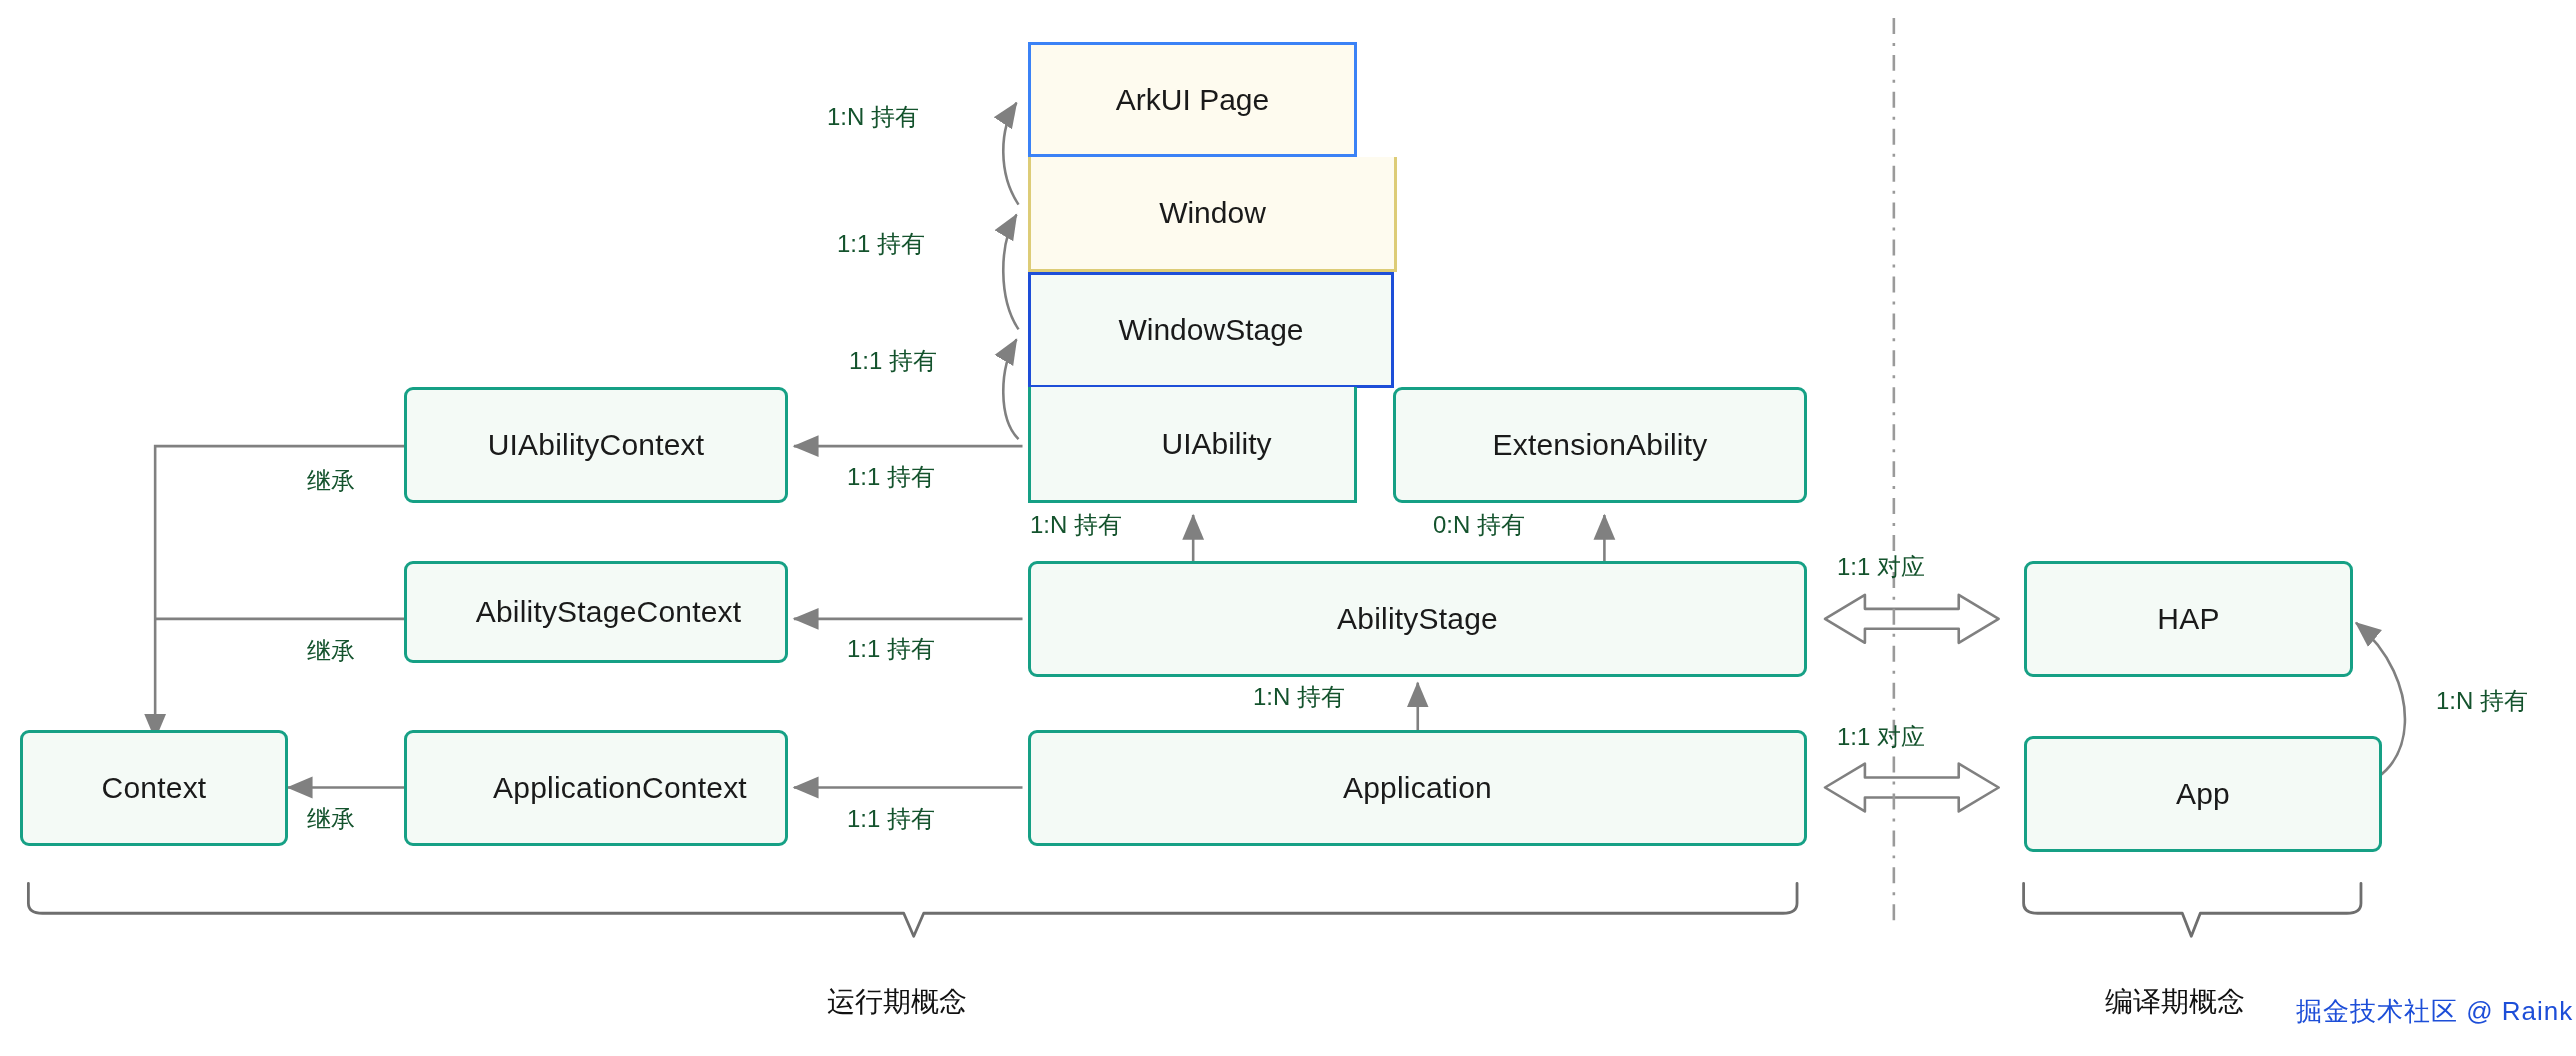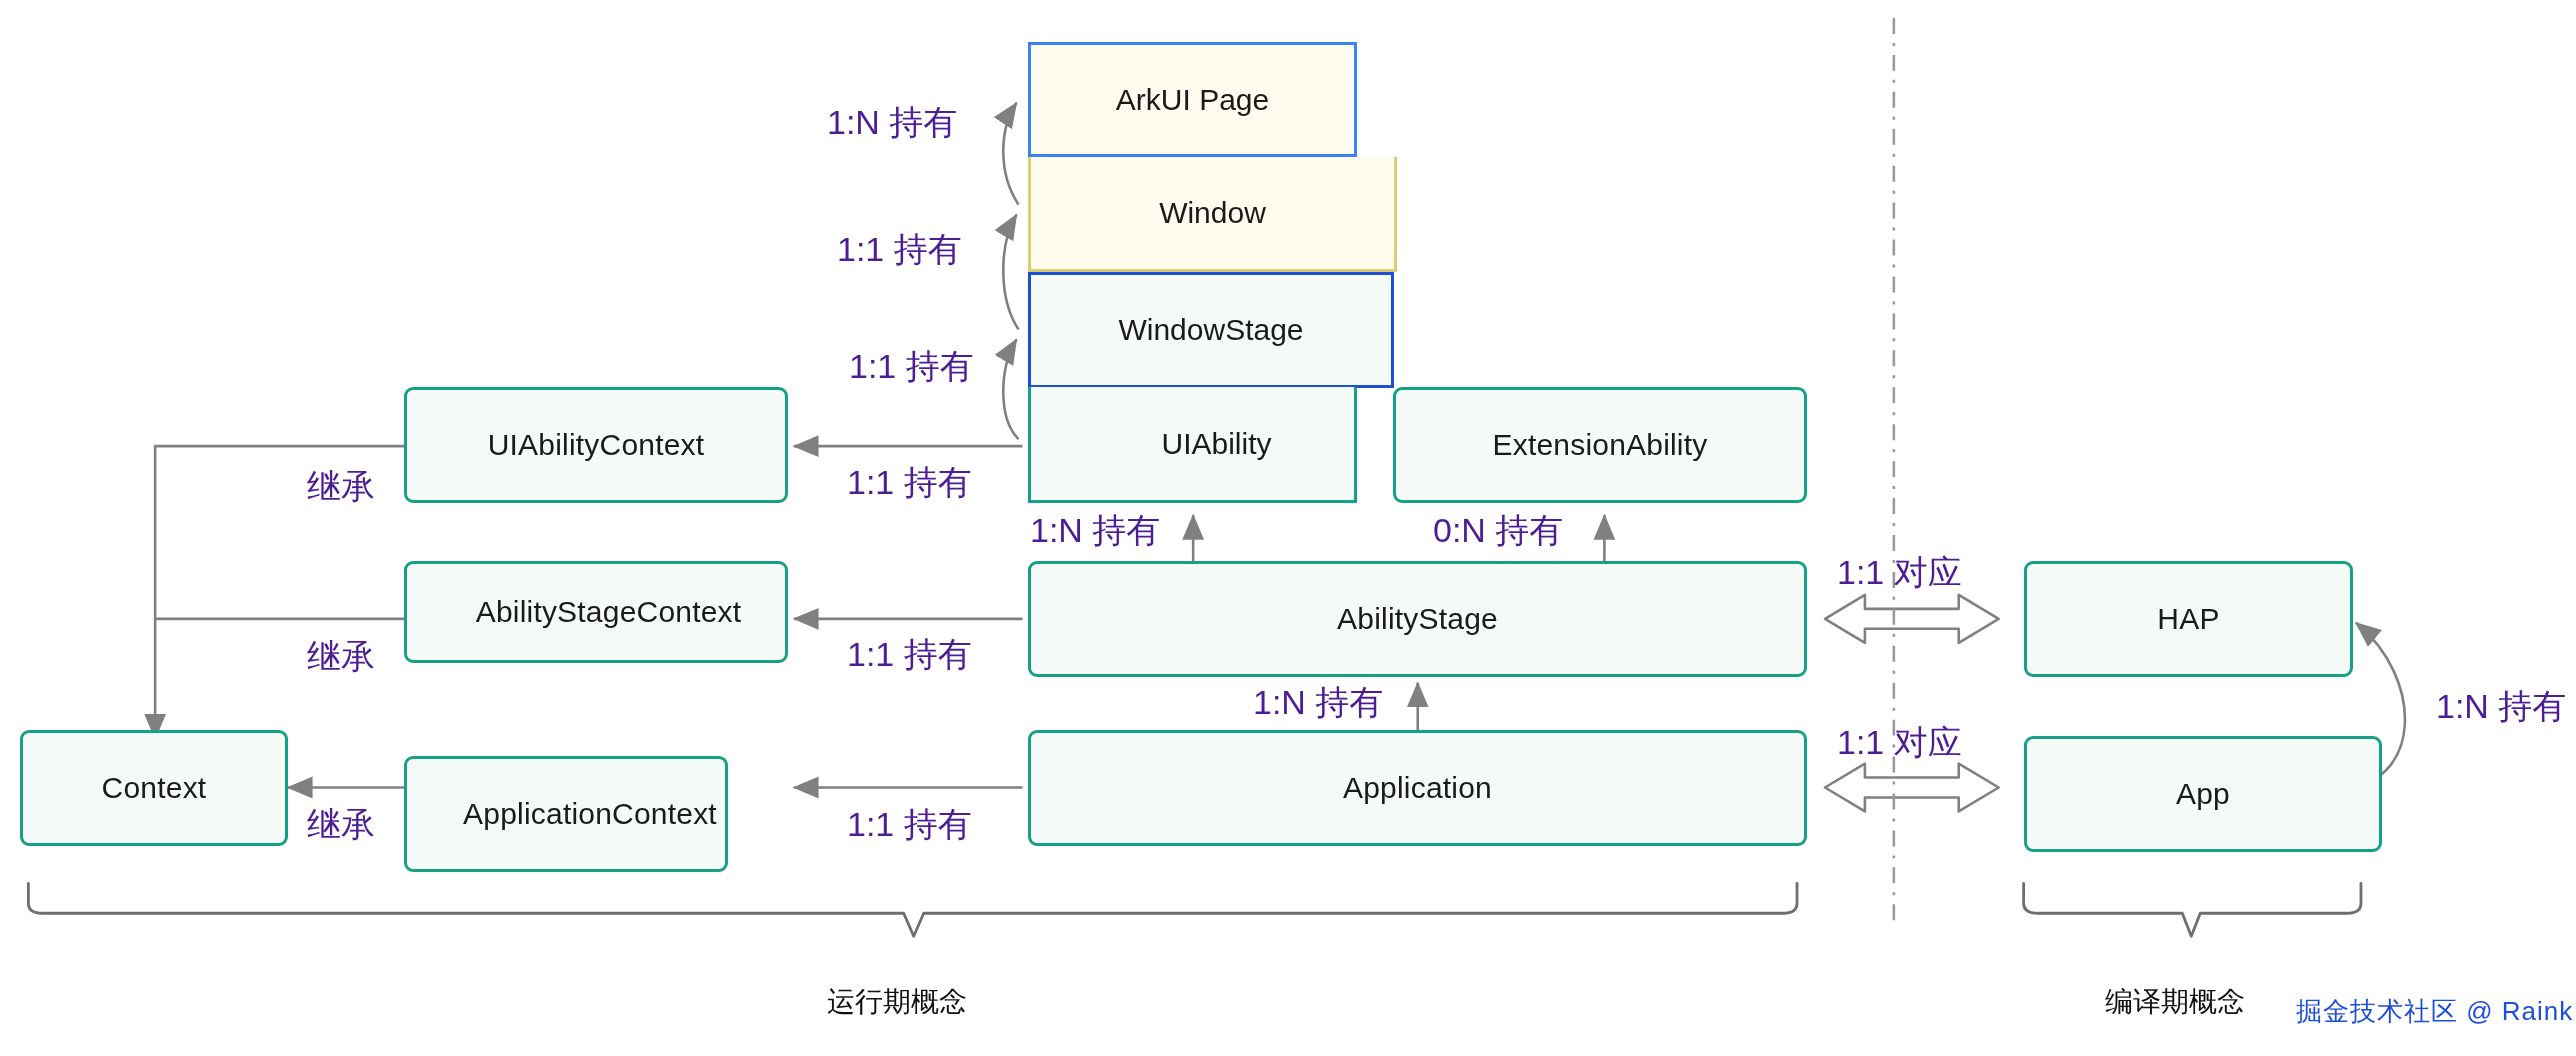--- a/index.html
+++ b/index.html
@@ -45,22 +45,22 @@
     box-sizing:border-box;
     display:flex;
     align-items:center;
     justify-content:center;
     text-align:center;
     color:#1a1a1a;
     font-size:30px;
   }
   .edge-label{
     position:absolute;
-    font-size:34px;
-    color:#4c1d95;
+    font-size:24px;
+    color:#14532d;
     white-space:nowrap;
     line-height:1;
   }
   .section-label{
     position:absolute;
     font-size:28px;
     color:#111111;
     white-space:nowrap;
     line-height:1;
   }
@@ -144,21 +144,21 @@
   </div>
 
   <div class="box teal" style="left:404px; top:387px; width:384px; height:116px;">
     <span>UIAbilityContext</span>
   </div>
 
   <div class="box teal" style="left:404px; top:561px; width:384px; height:102px;padding-left:25px;">
     <span>AbilityStageContext</span>
   </div>
 
-  <div class="box teal" style="left:404px; top:756px; width:324px; height:116px;padding-left:48px;">
+  <div class="box teal" style="left:404px; top:730px; width:384px; height:116px;padding-left:48px;">
     <span>ApplicationContext</span>
   </div>
 
   <div class="box teal" style="left:20px; top:730px; width:268px; height:116px;">
     <span>Context</span>
   </div>
 
   <div class="box teal" style="left:1028px; top:561px; width:779px; height:116px;">
     <span>AbilityStage</span>
   </div>

